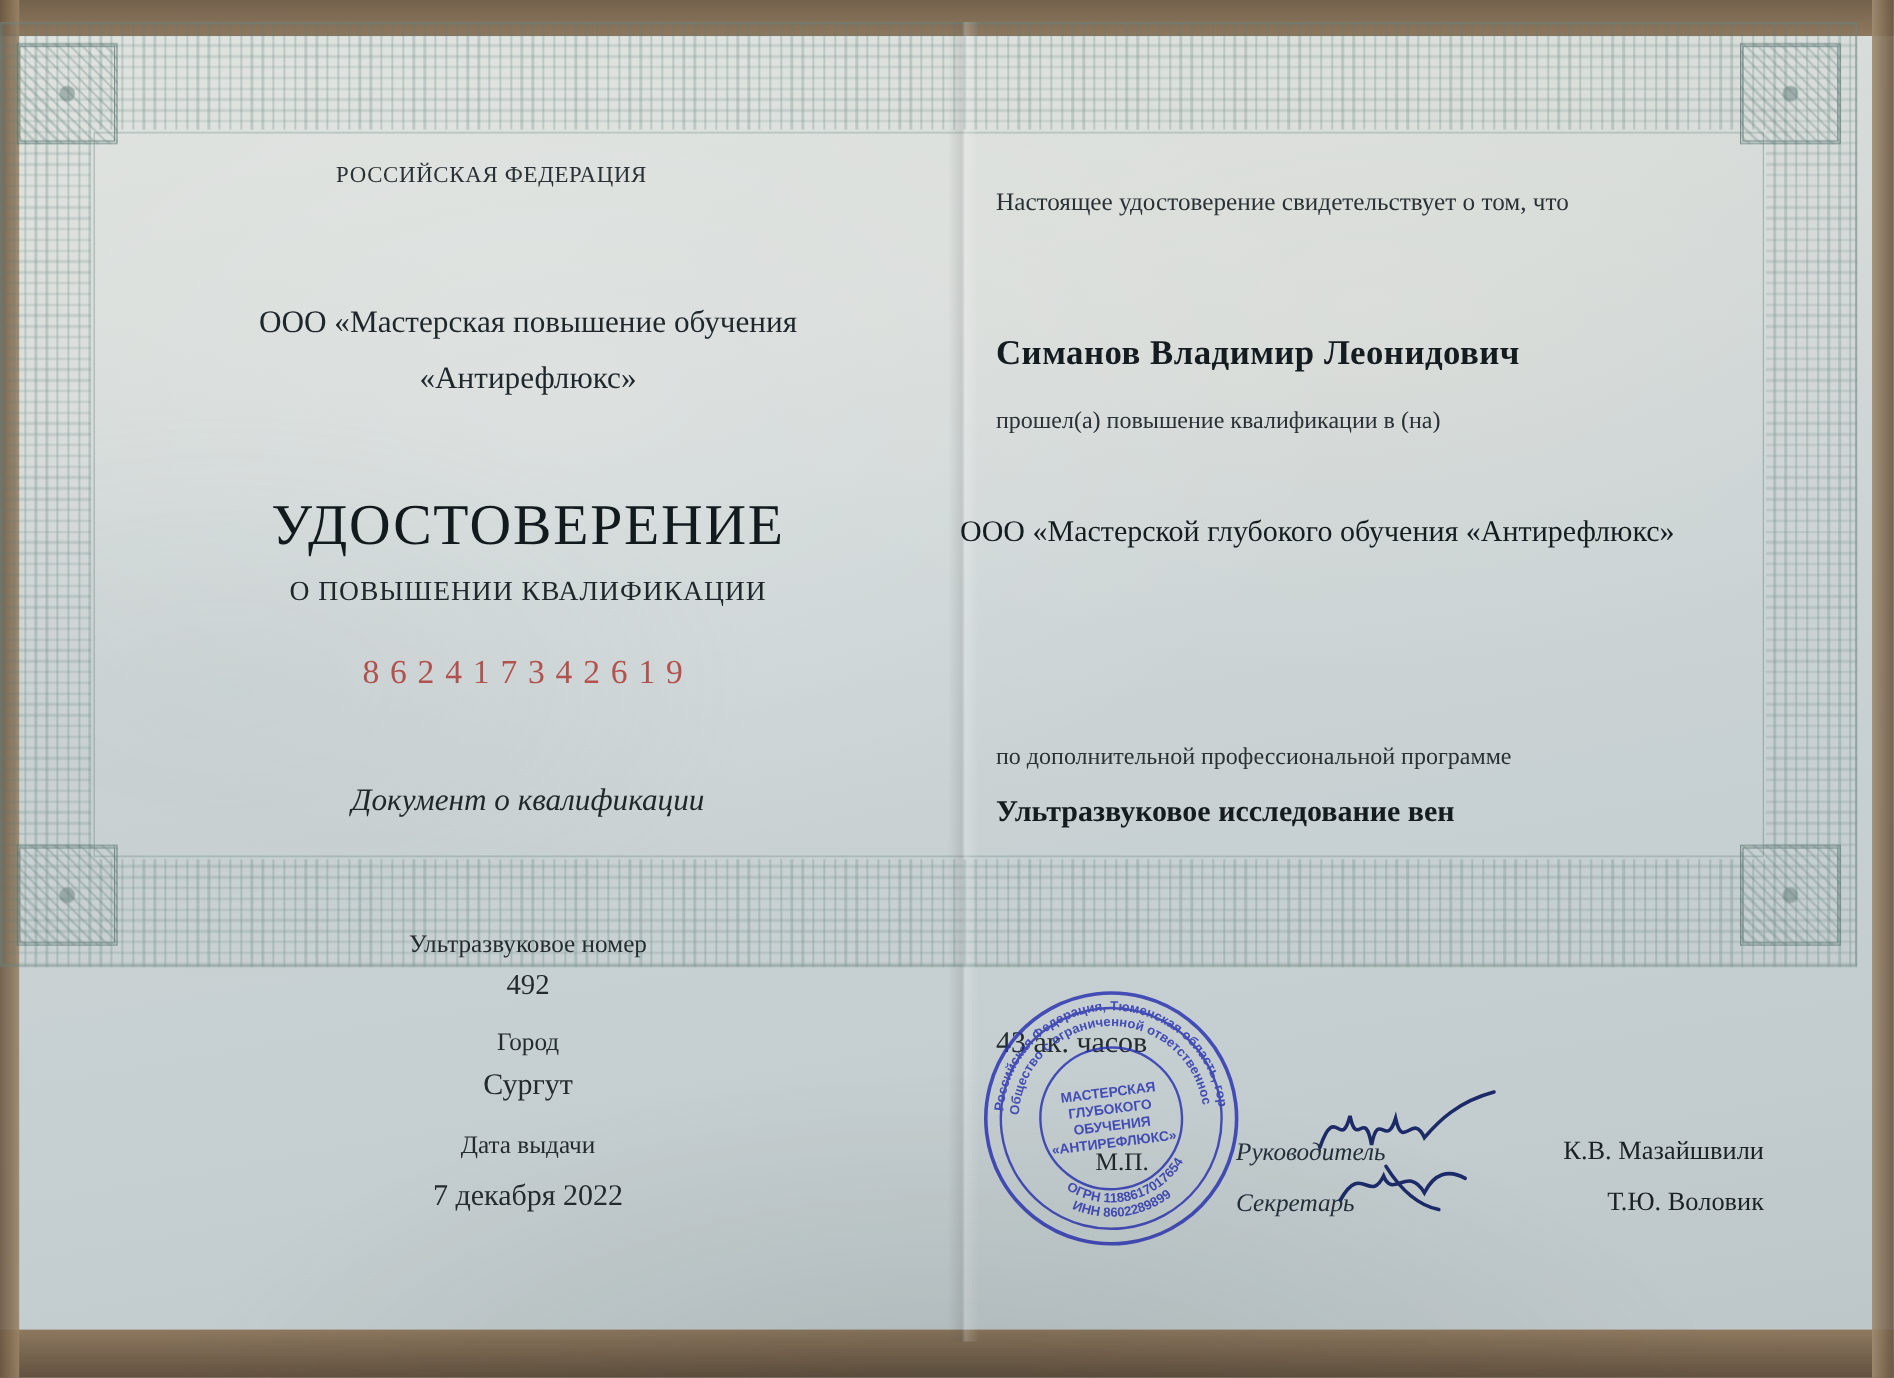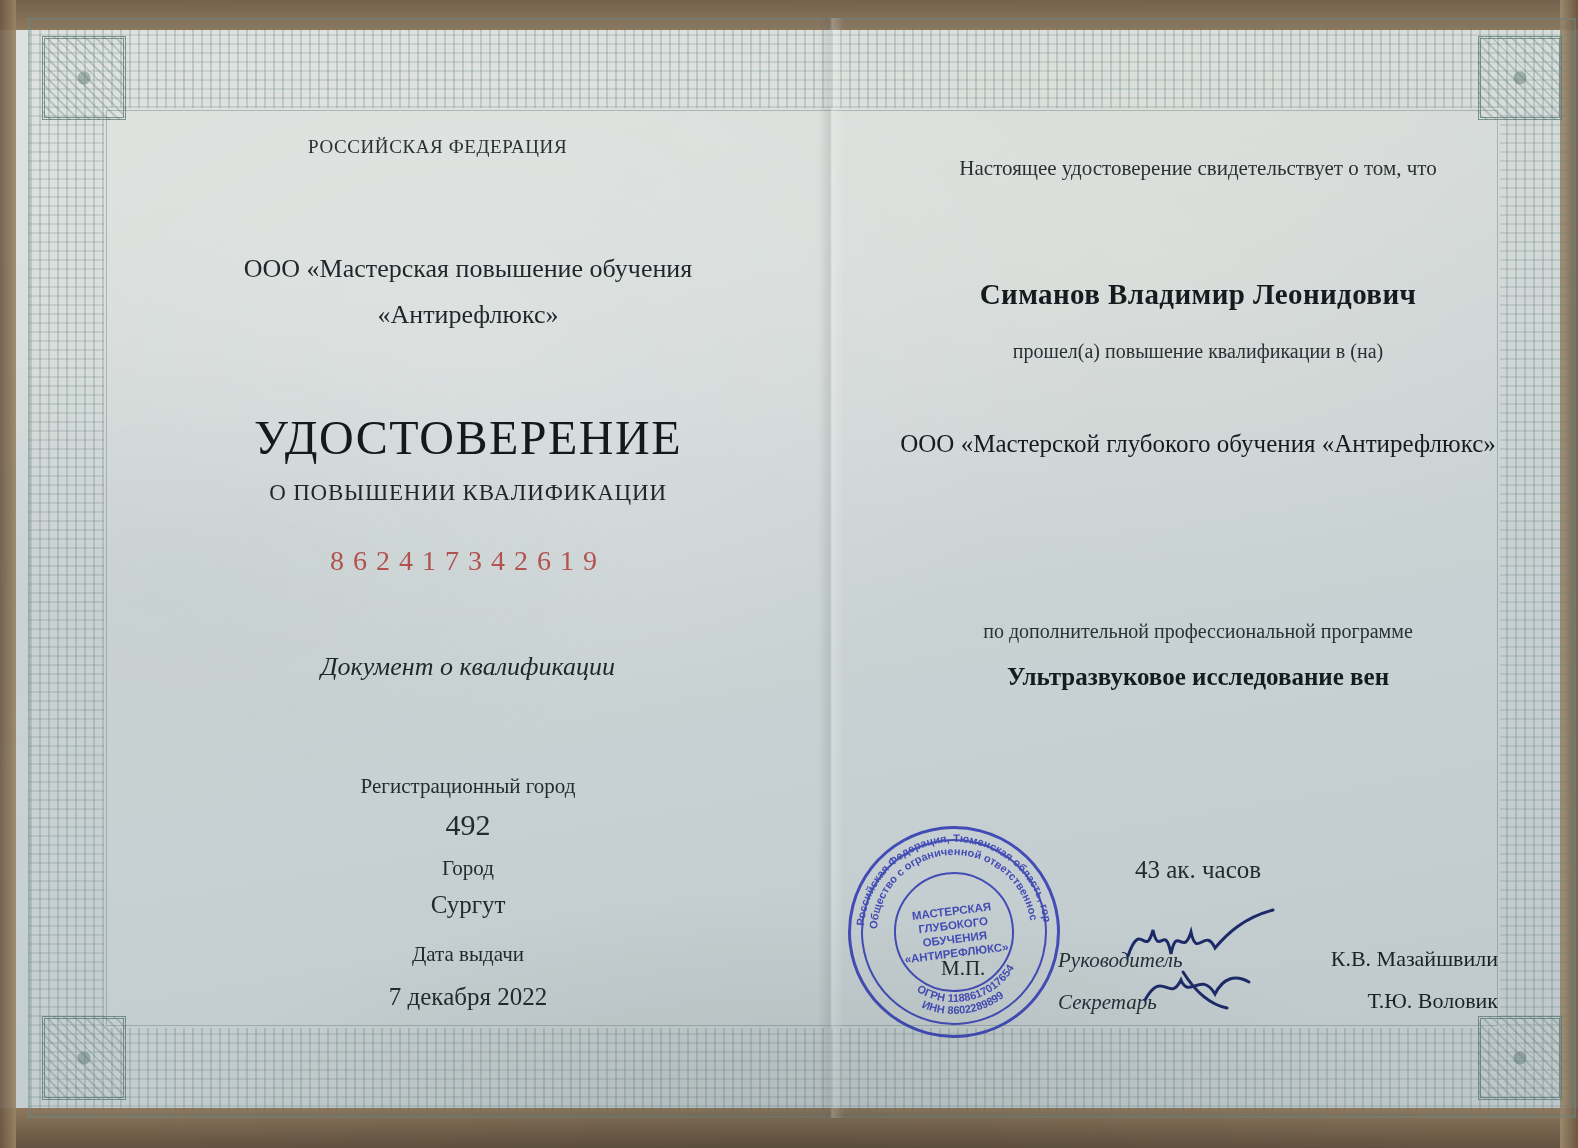--- a/index.html
+++ b/index.html
@@ -20,21 +20,21 @@
   .edge-top{position:absolute;left:0;top:0;width:1578px;height:30px;
     background:linear-gradient(180deg,#6f5b45,#8a7358);opacity:.95;}
   .edge-bottom{position:absolute;left:0;bottom:0;width:1578px;height:40px;
     background:linear-gradient(0deg,#5d4b38,#8b7459);opacity:.95;}
   .edge-left{position:absolute;left:0;top:0;width:16px;height:1148px;
     background:linear-gradient(90deg,#6b5742,#9a8467);opacity:.9;}
   .edge-right{position:absolute;right:0;top:0;width:18px;height:1148px;
     background:linear-gradient(270deg,#6b5742,#a08c6f);opacity:.9;}
 
   .page{
-    position:absolute;left:28px;top:18px;width:1548px;height:1100px;
+    position:absolute;left:0;top:18px;width:1548px;height:788px;
     filter:saturate(.95);
   }
   
   .border-frame{
     position:absolute;left:0;top:0;right:0;bottom:0;
     border:2px solid rgba(110,135,130,.55);
     background:
       repeating-linear-gradient(90deg, rgba(95,125,120,.30) 0 2px, rgba(255,255,255,0) 2px 9px),
       repeating-linear-gradient(0deg, rgba(95,125,120,.22) 0 2px, rgba(255,255,255,0) 2px 9px);
     -webkit-mask:
@@ -63,21 +63,21 @@
   .c-br{right:14px;bottom:18px;}
 
   .fold{
     position:absolute;left:790px;top:0;width:26px;height:1100px;
     background:linear-gradient(90deg, rgba(120,120,120,.0) 0%, rgba(90,95,95,.16) 45%, rgba(255,255,255,.22) 55%, rgba(120,120,120,0) 100%);
   }
 
   .content{position:absolute;left:0;top:0;width:1548px;height:1100px;}
 
   .left{position:absolute;left:120px;top:0;width:640px;height:1100px;text-align:center;color:#232b2e;}
-  .right{position:absolute;left:830px;top:0;width:680px;height:1100px;text-align:center;color:#232b2e;}
+  .right{position:absolute;left:830px;top:0;width:680px;height:1100px;color:#232b2e;}
 
   .rf{
     position:absolute;left:160px;top:118px;
     font-size:19px;letter-spacing:.6px;color:#2a3134;
     font-family:"Liberation Serif", serif;
   }
   .org{
     position:absolute;left:0;right:0;top:228px;
     font-size:26px;line-height:46px;color:#1f272a;
   }
@@ -92,21 +92,21 @@
   .serial{
     position:absolute;left:0;right:0;top:527px;
     font-size:28px;letter-spacing:9px;color:#b8524f;
     font-family:"Liberation Serif", serif;
   }
   .docqual{
     position:absolute;left:0;right:0;top:634px;
     font-size:26px;font-style:italic;color:#1f272a;
   }
   .reg-label{position:absolute;left:0;right:0;top:756px;font-size:21px;}
-  .reg-value{position:absolute;left:0;right:0;top:790px;font-size:30px;}
+  .reg-value{position:absolute;left:0;right:0;top:790px;font-size:24px;}
   .city-label{position:absolute;left:0;right:0;top:838px;font-size:21px;}
   .city-value{position:absolute;left:0;right:0;top:873px;font-size:25px;}
   .date-label{position:absolute;left:0;right:0;top:924px;font-size:21px;}
   .date-value{position:absolute;left:0;right:0;top:965px;font-size:25px;}
 
   .r-lead{position:absolute;left:0;right:0;top:138px;font-size:21px;color:#2a3134;}
   .r-name{position:absolute;left:0;right:0;top:248px;font-size:29px;font-weight:700;color:#151c1f;letter-spacing:.4px;margin-top:12px;}
   .r-passed{position:absolute;left:0;right:0;top:322px;font-size:20px;color:#2a3134;}
   .r-org{position:absolute;left:-30px;right:-30px;top:412px;font-size:25px;color:#151c1f;}
   .r-prog-label{position:absolute;left:0;right:0;top:578px;font-size:20px;color:#2a3134;margin-top:24px;}
@@ -186,21 +186,21 @@
       <div class="rf">РОССИЙСКАЯ ФЕДЕРАЦИЯ</div>
       <div class="org">
         <div>ООО «Мастерская повышение обучения</div>
         <div>«Антирефлюкс»</div>
       </div>
       <div class="title">УДОСТОВЕРЕНИЕ</div>
       <div class="subtitle">О ПОВЫШЕНИИ КВАЛИФИКАЦИИ</div>
       <div class="serial">862417342619</div>
       <div class="docqual">Документ о квалификации</div>
 
-      <div class="reg-label">Регистрационный город</div>
+      <div class="reg-label">Ультразвуковое номер</div>
       <div class="reg-value">492</div>
       <div class="city-label">Город</div>
       <div class="city-value">Сургут</div>
       <div class="date-label">Дата выдачи</div>
       <div class="date-value">7 декабря 2022</div>
     </div>
 
     <div class="right">
       <div class="r-lead">Настоящее удостоверение свидетельствует о том, что</div>
       <div class="r-name">Симанов Владимир Леонидович</div>

